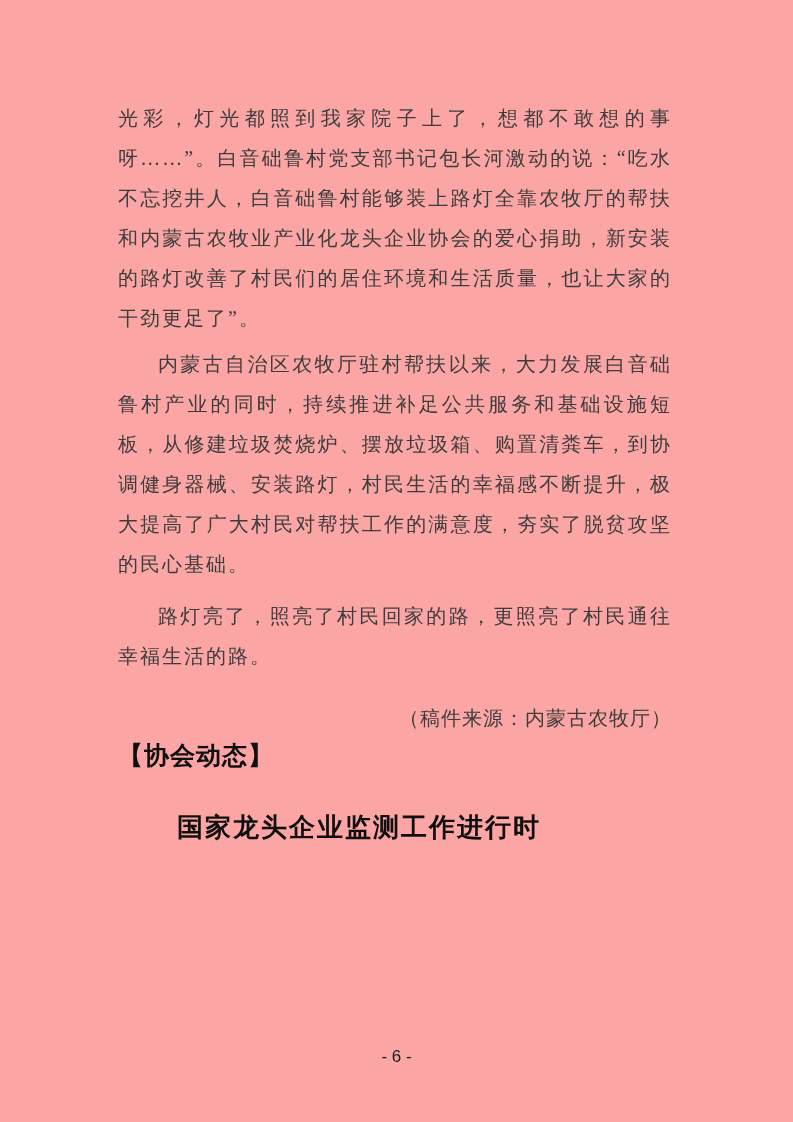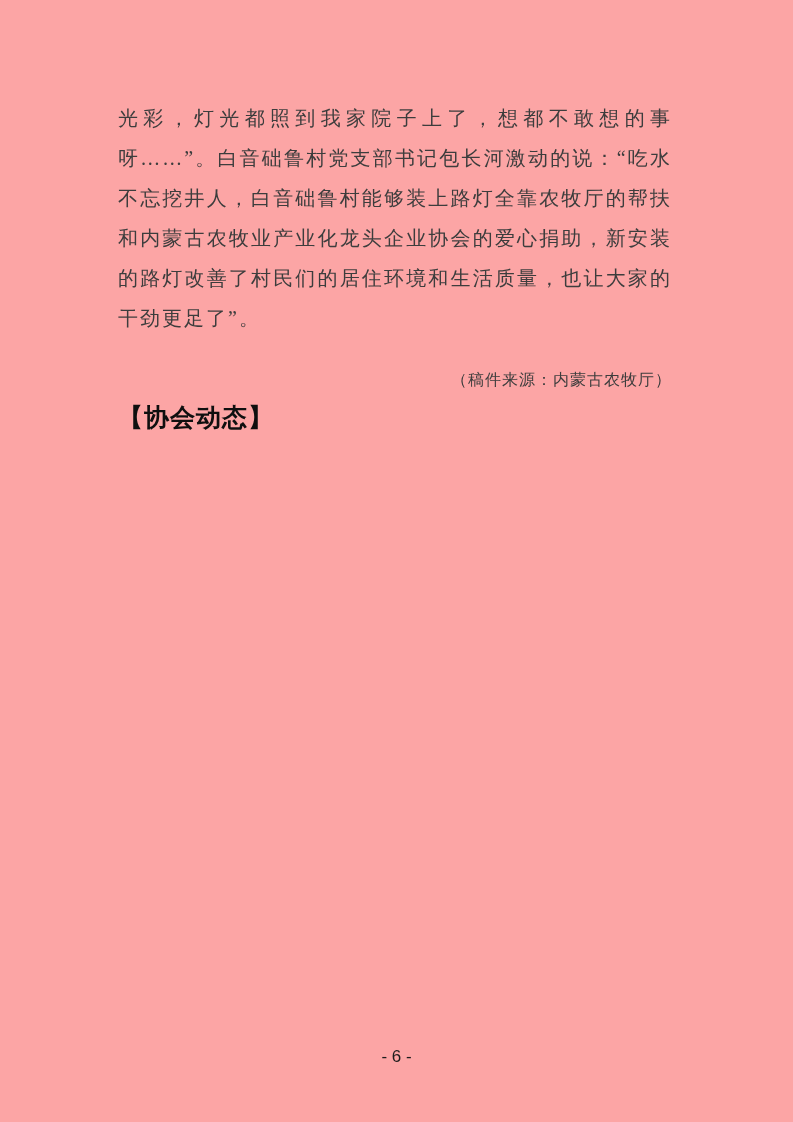--- a/index.html
+++ b/index.html
@@ -29,21 +29,21 @@
     text-align: justify;
     text-justify: inter-character;
     letter-spacing: 2px;
     font-weight: 400;
   }
   .body-para.indent { text-indent: 2em; }
   .body-para.mid   { margin-bottom: 12px; }
   .body-para.last  { margin-bottom: 0; }
   .source-line {
     margin: 22px 0 0 0;
-    font-size: 16px;
+    font-size: 20px;
     line-height: 40px;
     color: #3d3d3d;
     text-align: right;
     letter-spacing: 1px;
   }
   .section-header {
     margin: 0 0 0 0;
     font-size: 25px;
     line-height: 34px;
     font-weight: 700;
@@ -76,24 +76,27 @@
   }
 </style>
 </head>
 <body>
 
 <div class="page">
   <div class="content">
 
     <p class="body-para">光彩，灯光都照到我家院子上了，想都不敢想的事呀……”。白音础鲁村党支部书记包长河激动的说：“吃水不忘挖井人，白音础鲁村能够装上路灯全靠农牧厅的帮扶和内蒙古农牧业产业化龙头企业协会的爱心捐助，新安装的路灯改善了村民们的居住环境和生活质量，也让大家的干劲更足了”。</p>
 
+    <p class="body-para indent mid">内蒙古自治区农牧厅驻村帮扶以来，大力发展白音础鲁村产业的同时，持续推进补足公共服务和基础设施短板，从修建垃圾焚烧炉、摆放垃圾箱、购置清粪车，到协调健身器械、安装路灯，村民生活的幸福感不断提升，极大提高了广大村民对帮扶工作的满意度，夯实了脱贫攻坚的民心基础。</p>
 
+    <p class="body-para indent last">路灯亮了，照亮了村民回家的路，更照亮了村民通往幸福生活的路。</p>
 
     <p class="source-line">（稿件来源：内蒙古农牧厅）</p>
 
     <h3 class="section-header">【协会动态】</h3>
 
+    <h1 class="article-title">国家龙头企业监测工作进行时</h1>
 
 
   </div>
 
   <div class="footer">- 6 -</div>
 </div>
 
 </body></html>

